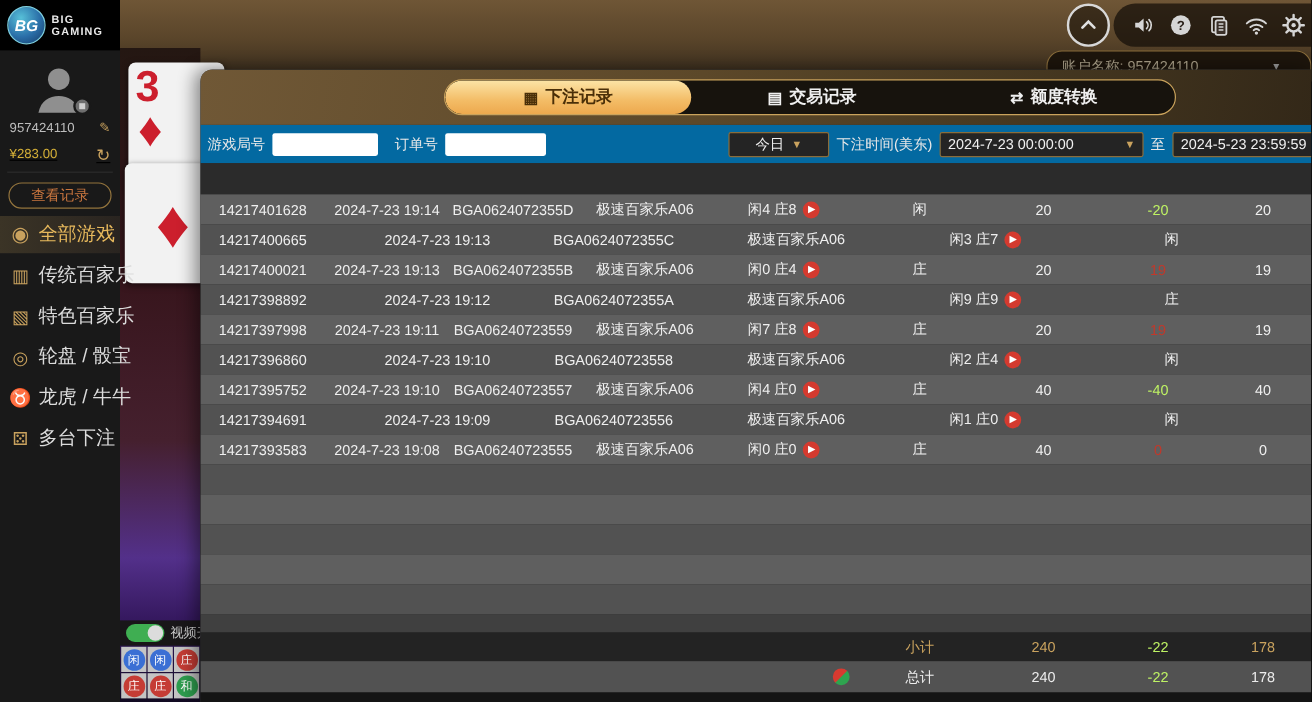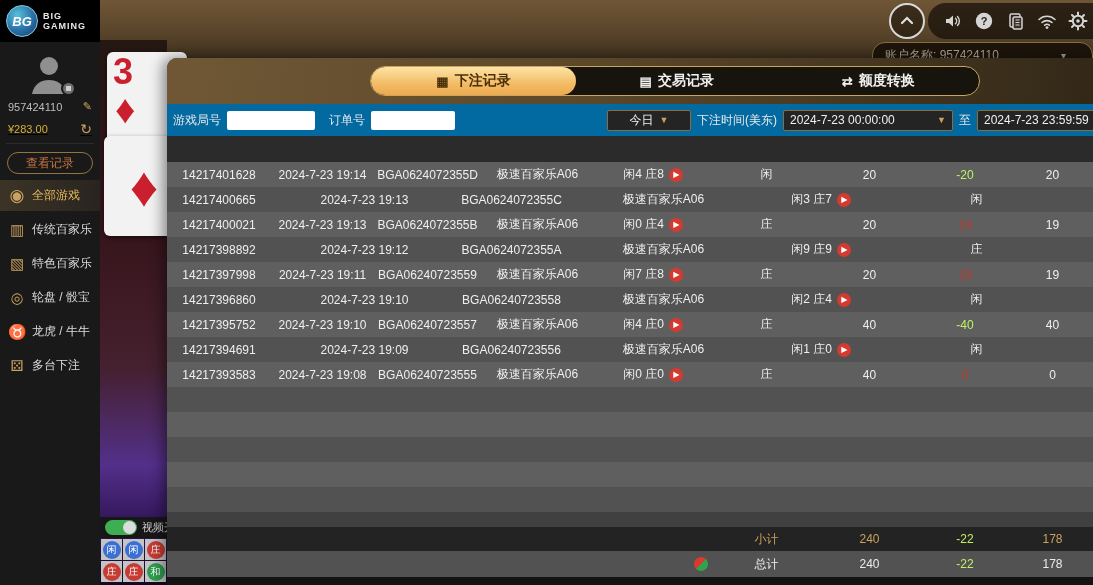--- a/index.html
+++ b/index.html
@@ -31,21 +31,21 @@
   .pencil { color:#c9a25e; font-size:11px; cursor:pointer; }
   .bal-row { display:flex; align-items:center; justify-content:space-between; margin:6px 6px 0 6px;
     border-bottom:1px solid #2c2c2c; padding:2px 2px 6px 2px;text-decoration:underline; }
   .balance { color:#d4af37; font-size:11px; }
   .refresh { color:#c9a25e; font-size:14px; cursor:pointer; }
   .view-rec { margin:8px auto 6px; width:86px; height:22px; border:1px solid #93743d; border-radius:12px;
     color:#c9763f; font-size:12px; display:flex; align-items:center; justify-content:center; cursor:pointer; }
   .menu { margin-top:4px; }
   .menu-item { height:31px; display:flex; align-items:center; gap:6px; padding-left:8px; margin-bottom:3px; cursor:pointer; }
   .menu-item .mi-icon { color:#c9a25e; font-size:15px; width:18px; text-align:center; flex:none; }
-  .menu-item .mi-label { color:#dcdcdc; font-size:12px; white-space:nowrap; }
+  .menu-item .mi-label { color:#dcdcdc; font-size:16px; white-space:nowrap; }
   .menu-item.active { background:linear-gradient(90deg,#3b3426 0%,#292420 100%); }
   .menu-item.active .mi-label { color:#e6b85c; }
   .menu-item.active .mi-icon { font-size:17px; }
 
   
   .game-bar { position:absolute; left:107px; top:0; width:267px; height:40px; z-index:2;
     background:rgba(17,12,8,.82); display:flex; align-items:center; justify-content:space-between;
     padding:0 16px; font-size:19px; font-weight:bold; }
   .gb-player { color:#5aa0e8; } .gb-player b { color:#bcd8ff; font-weight:bold; margin-left:4px; }
   .gb-status { color:#d4b24a; }
@@ -307,21 +307,21 @@
         <span class="dd-val">今日</span>
         <span class="caret">▼</span>
       </span>
       <span class="f-label">下注时间(美东)</span>
       <span class="dd date">
         <span class="dd-val">2024-7-23 00:00:00</span>
         <span class="caret">▼</span>
       </span>
       <span class="f-label">至</span>
       <span class="dd date last">
-        <span class="dd-val">2024-7-23 23:59:59</span>
+        <span class="dd-val">2024-5-23 23:59:59</span>
 
       </span>
     </div>
 
     <div class="t-head cols">
 
     <div class="odd"></div>
         <div class="even"></div>
         <div class="odd"></div>
         <div class="even"></div>

